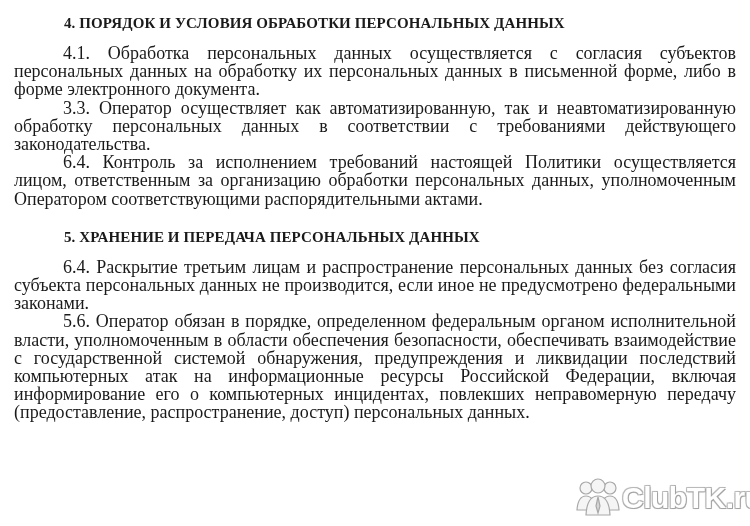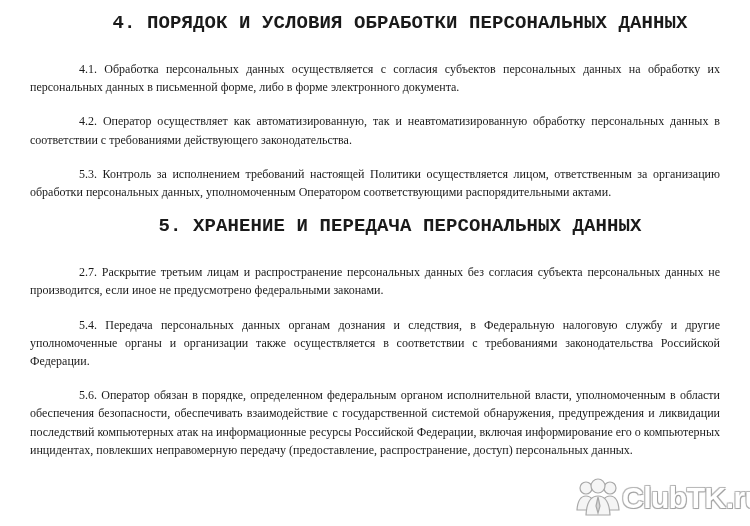--- a/index.html
+++ b/index.html
@@ -3,57 +3,55 @@
 <meta charset="utf-8">
 <style>
   html, body { margin:0; padding:0; }
   body {
     width:750px; height:526px; overflow:hidden; background:#ffffff;
     font-family:"Liberation Serif", "DejaVu Serif", serif; color:#1a1a1a;
     position:relative;
   }
   .page { position:absolute; left:14px; top:8px; width:722px; }
   h2 {
-    font-family:Liberation Mono, monospace; font-weight:bold;
-    font-size:19px; margin:0 0 0 50px; letter-spacing:0.1px;
+    font-family:Liberation Serif, serif; font-weight:bold;
+    font-size:15px; margin:0 0 0 50px; letter-spacing:0.1px;
     line-height:18px;
-    text-align:center;
   }
   .sec4 { margin-top:6px; }
-  .sec5h { margin-top:7px; }
+  .sec5h { margin-top:20px; }
   .para {
-    font-size:12px; line-height:18.2px; text-align:justify;
-    text-indent:49px; margin:16px;
+    font-size:18px; line-height:18.2px; text-align:justify;
+    text-indent:49px; margin:0;
   }
   .gap { height:12px; }
   .watermark {
     position:absolute; right:4px; bottom:8px; width:170px; height:40px;
     display:flex; align-items:center; opacity:0.85;
   }
   .wm-text {
     font-family:"Liberation Sans", sans-serif; font-weight:bold; font-size:30px;
     color:#ffffff; letter-spacing:-0.5px;
     text-shadow:0 0 2px #888, 1px 1px 0 #999, -1px -1px 0 #bbb, 1px -1px 0 #aaa, -1px 1px 0 #aaa;
     margin-left:2px;
   }
 </style>
 </head>
 <body>
 
 <div class="page">
   <h2 class="sec4">4. ПОРЯДОК И УСЛОВИЯ ОБРАБОТКИ ПЕРСОНАЛЬНЫХ ДАННЫХ</h2>
   <div class="gap"></div>
   <p class="para">4.1. Обработка персональных данных осуществляется с согласия субъектов персональных данных на обработку их персональных данных в письменной форме, либо в форме электронного документа.</p>
-  <p class="para">4.2. Оператор осуществляет как автоматизированную, так и неавтоматизированную обработку персональных данных в соответствии с требованиями действующего законодательства.</p>
-  <p class="para">5.3. Контроль за исполнением требований настоящей Политики осуществляется лицом, ответственным за организацию обработки персональных данных, уполномоченным Оператором соответствующими распорядительными актами.</p>
+  <p class="para">3.3. Оператор осуществляет как автоматизированную, так и неавтоматизированную обработку персональных данных в соответствии с требованиями действующего законодательства.</p>
+  <p class="para">6.4. Контроль за исполнением требований настоящей Политики осуществляется лицом, ответственным за организацию обработки персональных данных, уполномоченным Оператором соответствующими распорядительными актами.</p>
 
   <h2 class="sec5h">5. ХРАНЕНИЕ И ПЕРЕДАЧА ПЕРСОНАЛЬНЫХ ДАННЫХ</h2>
   <div class="gap"></div>
-  <p class="para">2.7. Раскрытие третьим лицам и распространение персональных данных без согласия субъекта персональных данных не производится, если иное не предусмотрено федеральными законами.</p>
-  <p class="para">5.4. Передача персональных данных органам дознания и следствия, в Федеральную налоговую службу и другие уполномоченные органы и организации  также осуществляется в соответствии с требованиями законодательства Российской Федерации.</p>
+  <p class="para">6.4. Раскрытие третьим лицам и распространение персональных данных без согласия субъекта персональных данных не производится, если иное не предусмотрено федеральными законами.</p>
   <p class="para">5.6. Оператор обязан в порядке, определенном федеральным органом исполнительной власти, уполномоченным в области обеспечения безопасности, обеспечивать взаимодействие с государственной системой обнаружения, предупреждения и ликвидации последствий компьютерных атак на информационные ресурсы Российской Федерации, включая информирование его о компьютерных инцидентах, повлекших неправомерную передачу (предоставление, распространение, доступ) персональных данных.</p>
 </div>
 
 <div class="watermark">
   <span>
     <svg width="44" height="40" viewBox="0 0 44 40">
       <g fill="#f4f4f4" stroke="#9a9a9a" stroke-width="1.2">
         <circle cx="10" cy="12" r="6"></circle>
         <circle cx="34" cy="12" r="6"></circle>
         <path d="M1 34 Q2 20 10 20 Q18 20 19 34 Z"></path>

